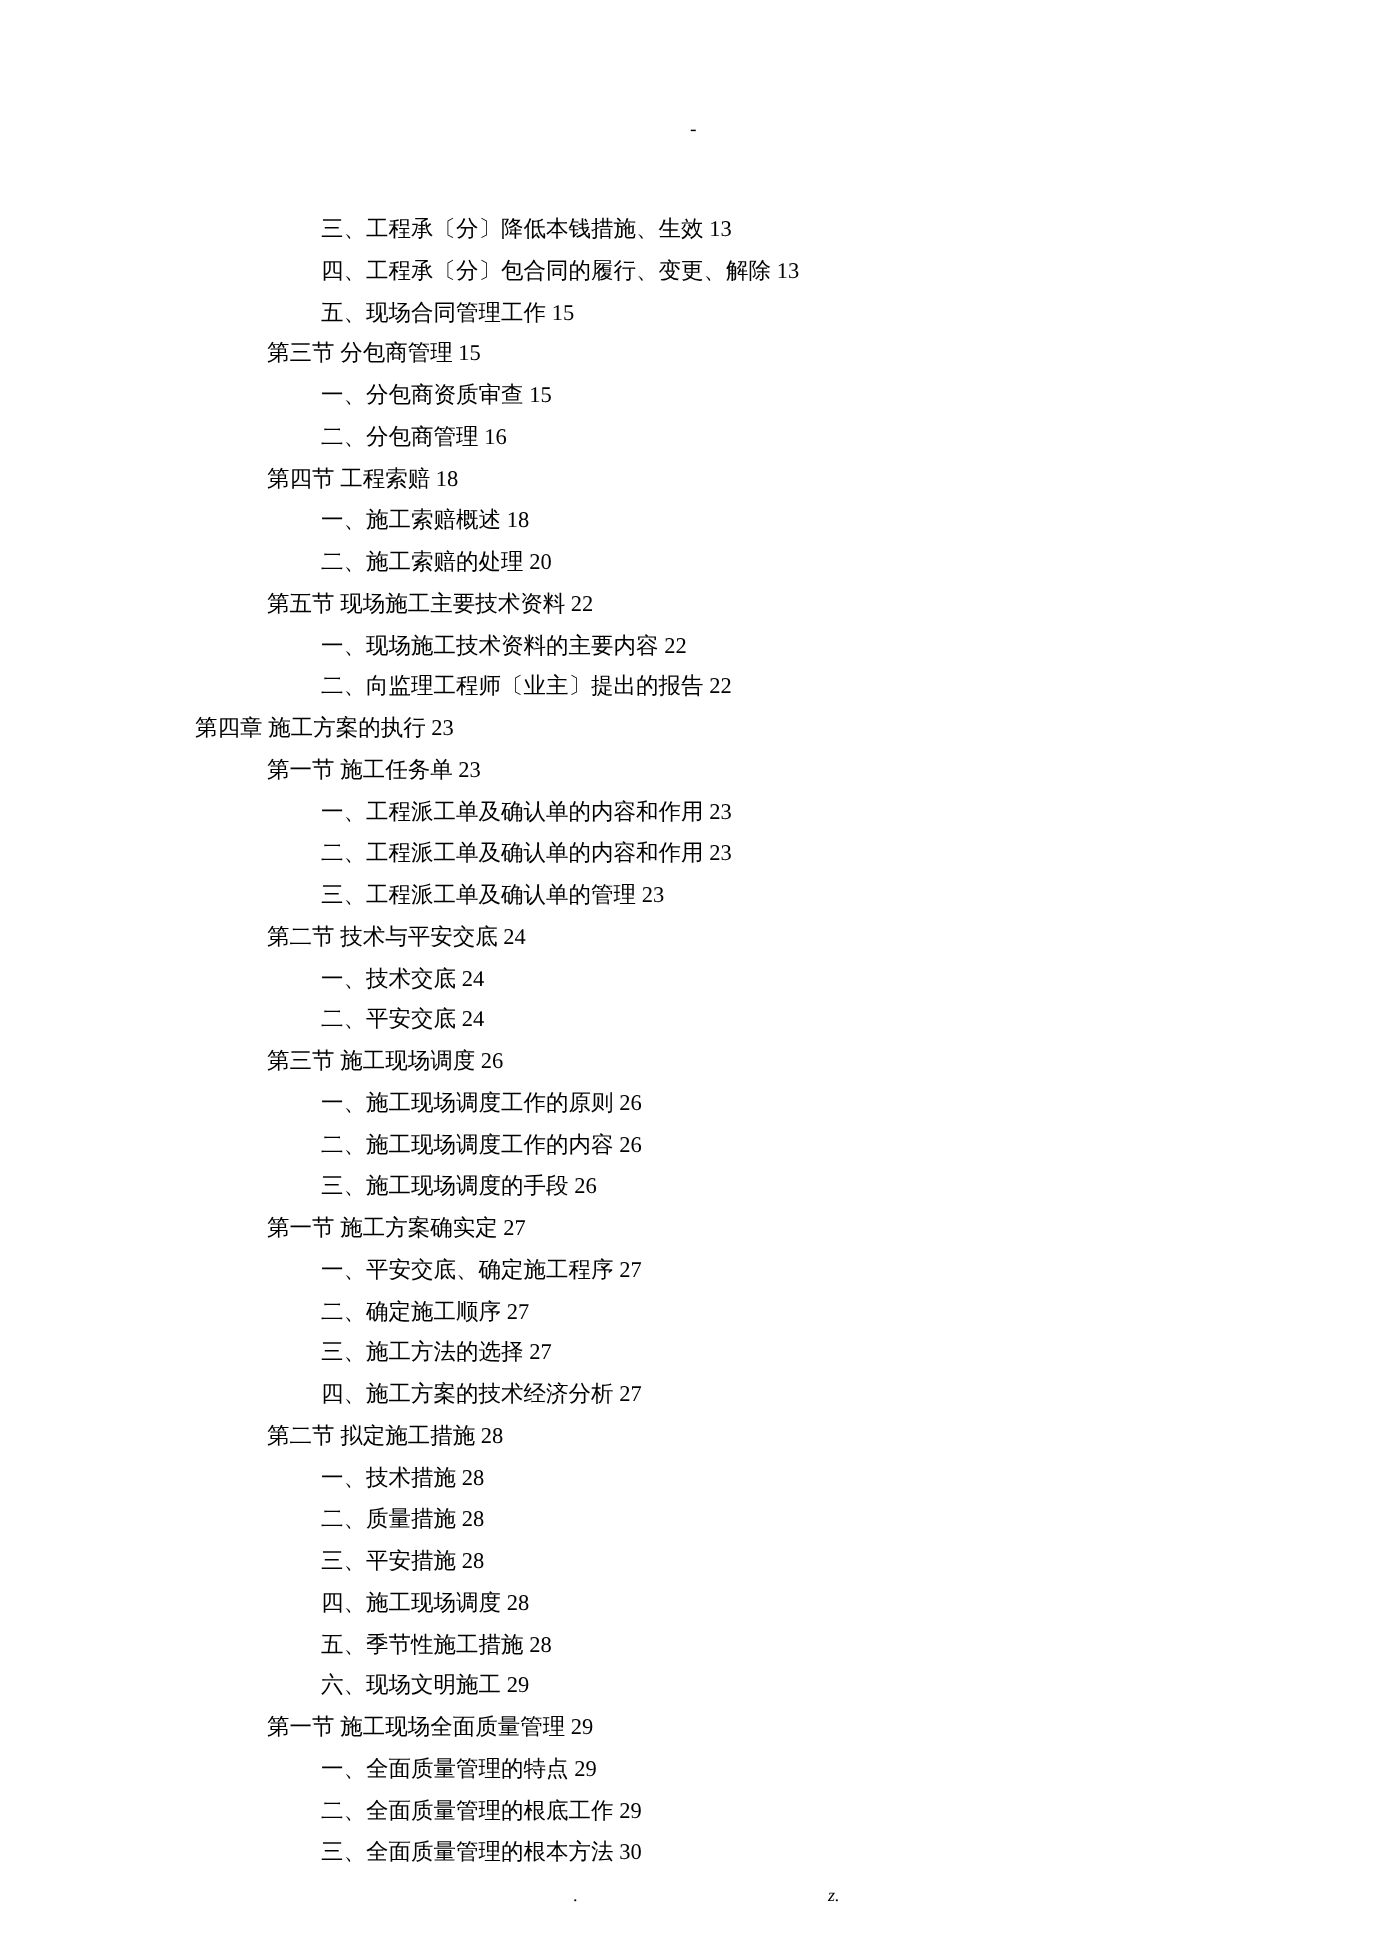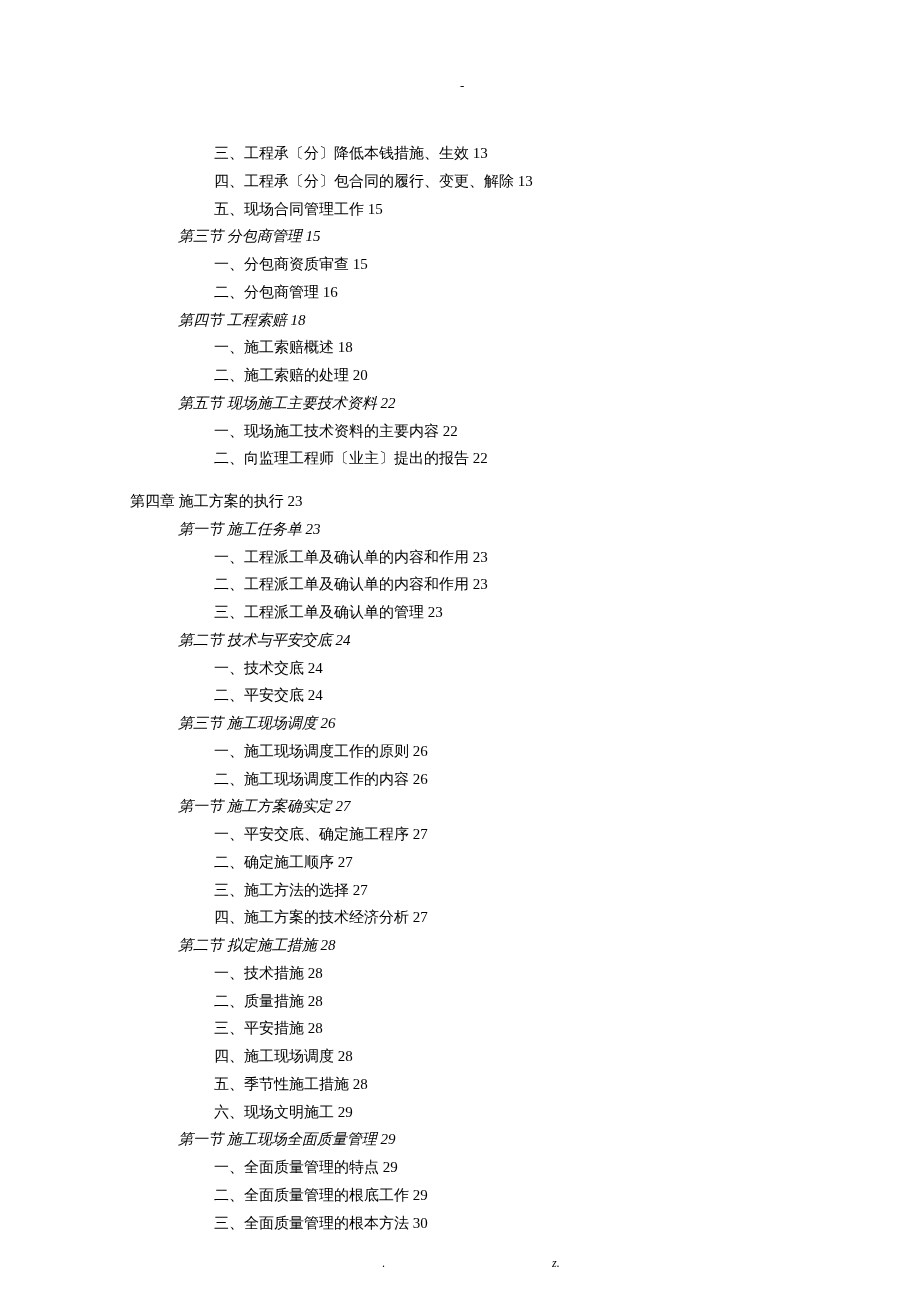--- a/index.html
+++ b/index.html
@@ -36,22 +36,22 @@
   }
   .footer-z {
     position: absolute;
     left: 552px;
     font-style: italic;
     font-family: "Times New Roman", serif;
   }
   .toc-line {
     white-space: nowrap;
   }
-  .lvl0 { padding-left: 0; margin-top: 15px; }
-  .lvl1 { padding-left: 48px; font-style: italic; }
+  .lvl0 { padding-left: 0; }
+  .lvl1 { padding-left: 48px; }
   .lvl2 { padding-left: 84px; }
 </style>
 </head>
 <body>
 
 <div class="header-dash">-</div>
 
 <div class="page" id="toc-root">
     <div class="toc-line lvl2"><span>三、工程承〔分〕降低本钱措施、生效</span> <span>13</span></div>
     <div class="toc-line lvl2"><span>四、工程承〔分〕包合同的履行、变更、解除</span> <span>13</span></div>
@@ -69,20 +69,21 @@
     <div class="toc-line lvl1"><span>第一节  施工任务单</span> <span>23</span></div>
     <div class="toc-line lvl2"><span>一、工程派工单及确认单的内容和作用</span> <span>23</span></div>
     <div class="toc-line lvl2"><span>二、工程派工单及确认单的内容和作用</span> <span>23</span></div>
     <div class="toc-line lvl2"><span>三、工程派工单及确认单的管理</span> <span>23</span></div>
     <div class="toc-line lvl1"><span>第二节   技术与平安交底</span> <span>24</span></div>
     <div class="toc-line lvl2"><span>一、技术交底</span> <span>24</span></div>
     <div class="toc-line lvl2"><span>二、平安交底</span> <span>24</span></div>
     <div class="toc-line lvl1"><span>第三节   施工现场调度</span> <span>26</span></div>
     <div class="toc-line lvl2"><span>一、施工现场调度工作的原则</span> <span>26</span></div>
     <div class="toc-line lvl2"><span>二、施工现场调度工作的内容</span> <span>26</span></div>
+    <div class="toc-line lvl2"><span>三、施工现场调度的手段</span> <span>26</span></div>
     <div class="toc-line lvl1"><span>第一节  施工方案确实定</span> <span>27</span></div>
     <div class="toc-line lvl2"><span>一、平安交底、确定施工程序</span> <span>27</span></div>
     <div class="toc-line lvl2"><span>二、确定施工顺序</span> <span>27</span></div>
     <div class="toc-line lvl2"><span>三、施工方法的选择</span> <span>27</span></div>
     <div class="toc-line lvl2"><span>四、施工方案的技术经济分析</span> <span>27</span></div>
     <div class="toc-line lvl1"><span>第二节   拟定施工措施</span> <span>28</span></div>
     <div class="toc-line lvl2"><span>一、技术措施</span> <span>28</span></div>
     <div class="toc-line lvl2"><span>二、质量措施</span> <span>28</span></div>
     <div class="toc-line lvl2"><span>三、平安措施</span> <span>28</span></div>
     <div class="toc-line lvl2"><span>四、施工现场调度</span> <span>28</span></div>

